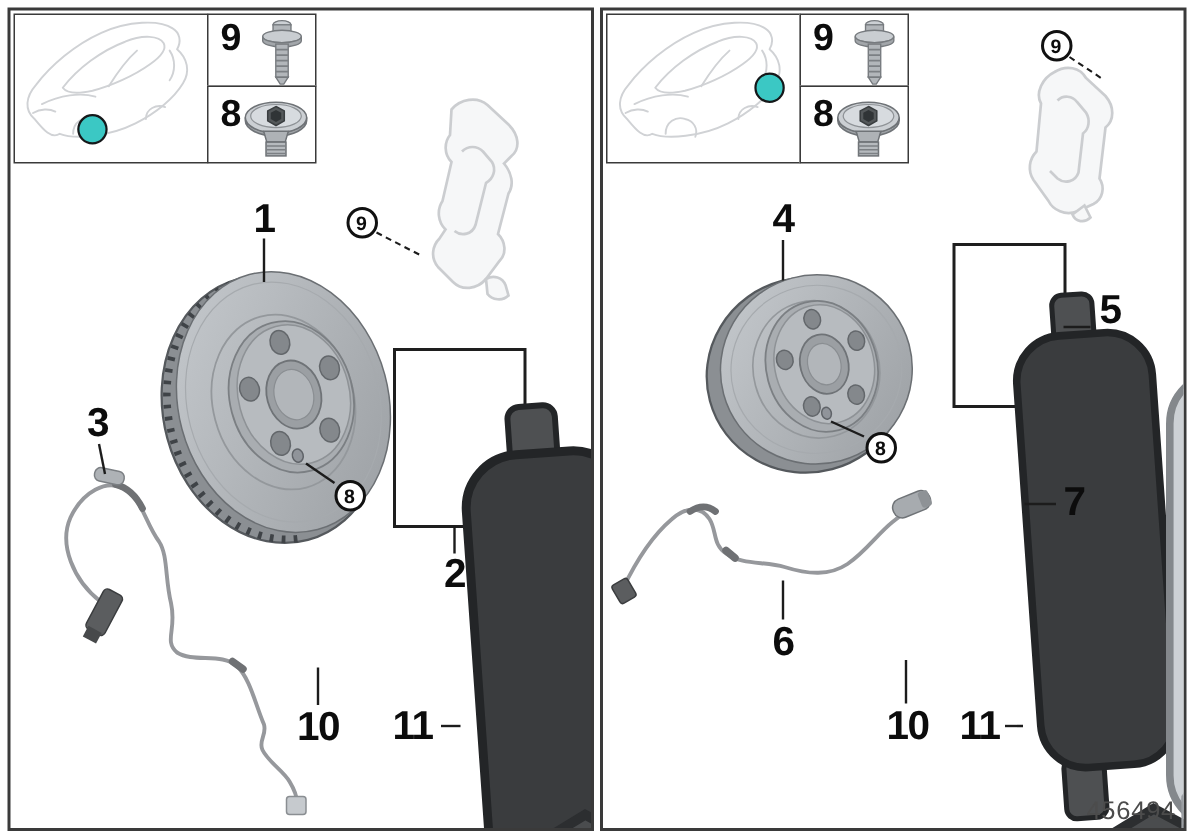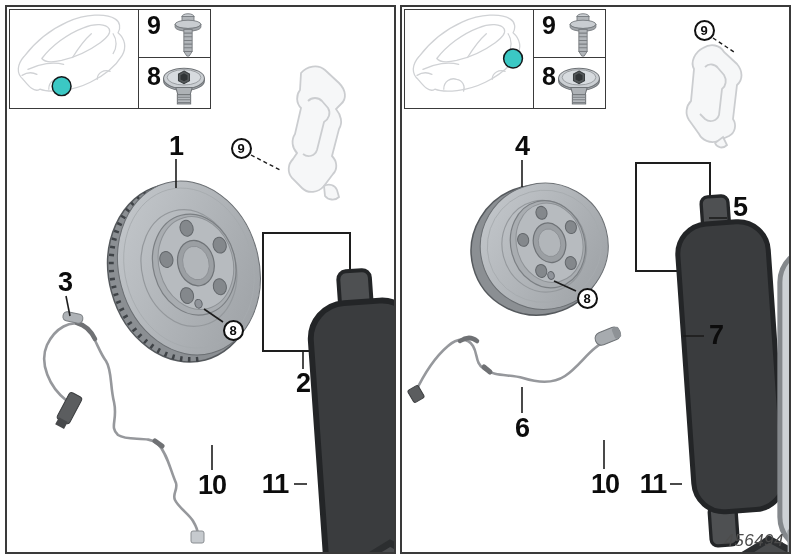--- a/index.html
+++ b/index.html
@@ -30,21 +30,21 @@
   }
   .num.hdr{transform:none;font-size:25px;}
   .circ{
     position:absolute;width:21px;height:21px;border:2px solid #111;border-radius:50%;
     background:#fff;box-sizing:border-box;
     display:flex;align-items:center;justify-content:center;
     font-weight:bold;font-size:13px;color:#0c0c0c;line-height:1;
   }
   .drawnum{
     position:absolute;right:5px;bottom:1px;
-    font-size:17px;color:#4c4c4c;letter-spacing:.5px;font-style:italic;
+    font-size:17px;color:#4c4c4c;letter-spacing:.5px;
   }
   .hidden-defs{position:absolute;width:0;height:0;overflow:hidden;}
 </style>
 </head>
 <body>
 
 <svg class="hidden-defs" aria-hidden="true">
   <defs>
     <linearGradient id="discFace" x1="0" y1="0" x2="1" y2="1">
       <stop offset="0" stop-color="#c6cace"></stop>

